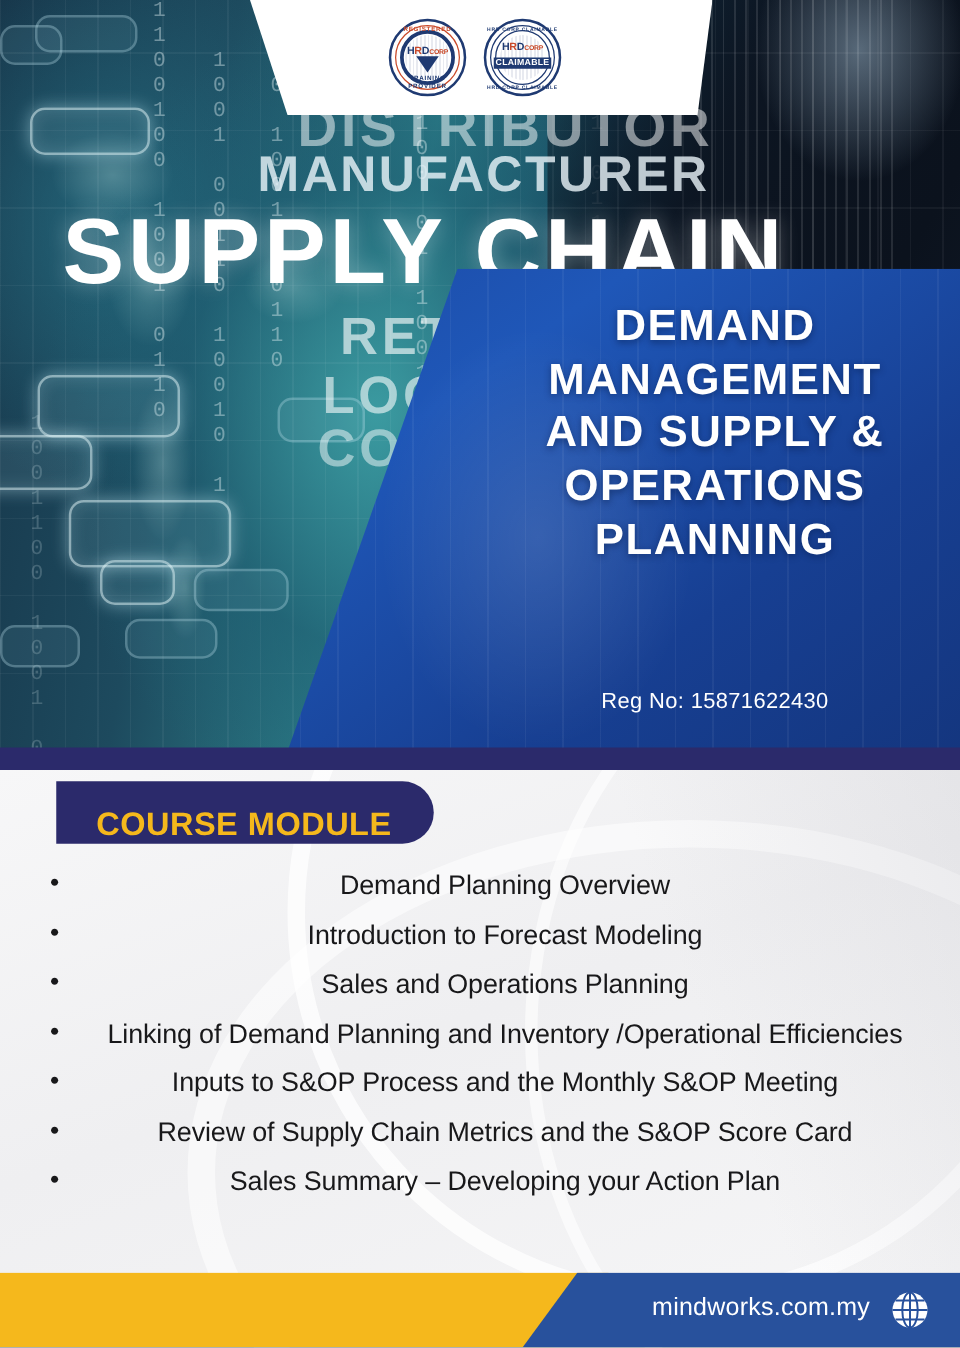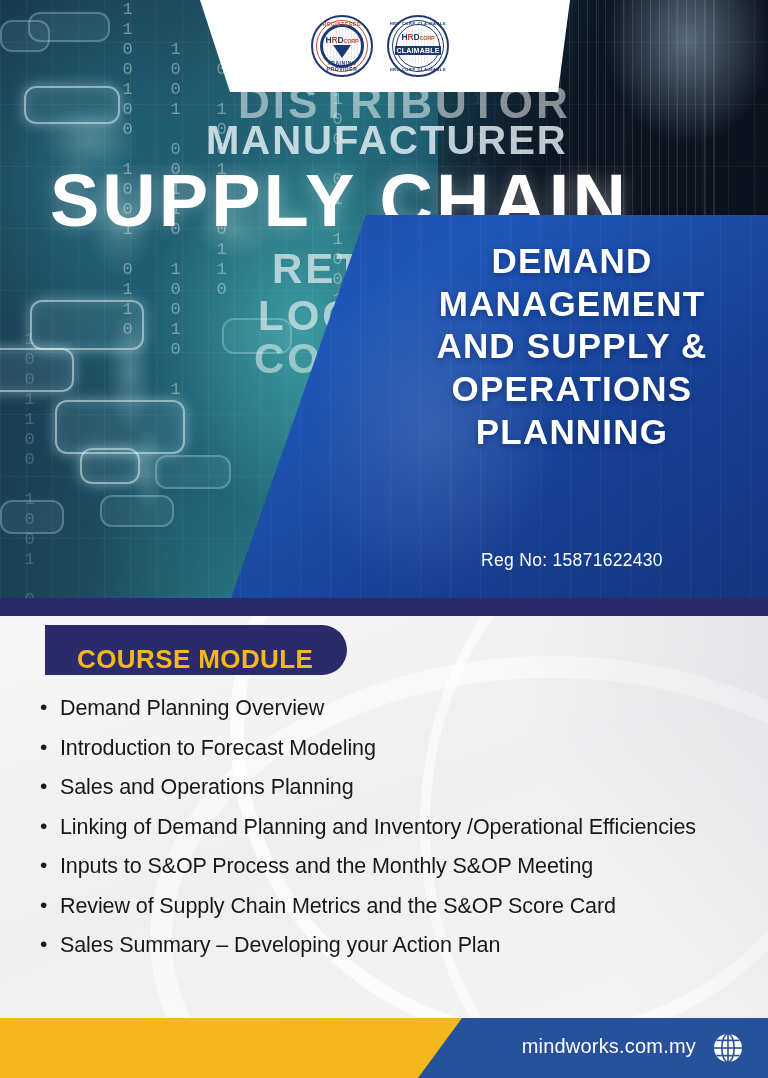--- a/index.html
+++ b/index.html
@@ -127,21 +127,21 @@
   .swoosh.s2{left:150px;top:40px;width:760px;height:520px;border-width:22px;border-color:rgba(255,255,255,.55);}
   .swoosh.s3{left:420px;top:-120px;width:520px;height:640px;border-width:10px;border-color:rgba(255,255,255,.6);}
   .shade{position:absolute;right:0;top:0;width:300px;height:462px;
     background:linear-gradient(250deg, rgba(200,200,206,.28) 0%, rgba(200,200,206,0) 60%);}
 
   .pill{position:absolute;left:0;top:9px;height:50px;padding:0 34px 0 32px;
     background:#2b2a6b;border-radius:0 26px 26px 0;display:flex;align-items:flex-end;margin-left:45px;}
   .pill span{color:#f5b81c;font-size:26px;font-weight:800;letter-spacing:.4px;}
 
   .modules{position:absolute;left:36px;top:76px;width:712px;list-style:none;
-    margin:0;padding:0;}
+    margin:0;padding:0;text-align:center;}
   .modules li{position:relative;padding-left:24px;margin-bottom:6px;
     font-size:21.5px;line-height:1.56;color:#18181a;font-weight:400;letter-spacing:-.1px;}
   .modules li:before{content:"\2022";position:absolute;left:4px;top:-1px;font-size:21px;color:#18181a;}
 
   
   .footer{position:absolute;left:0;top:1018px;width:768px;height:60px;overflow:hidden;}
   .footer-yellow{position:absolute;left:0;top:0;width:768px;height:60px;background:#f5b81c;
     clip-path:polygon(0 0, 487px 0, 443px 60px, 0 60px);}
   .footer-blue{position:absolute;left:0;top:0;width:768px;height:60px;background:#28519c;
     clip-path:polygon(462px 0, 768px 0, 768px 60px, 418px 60px);}

